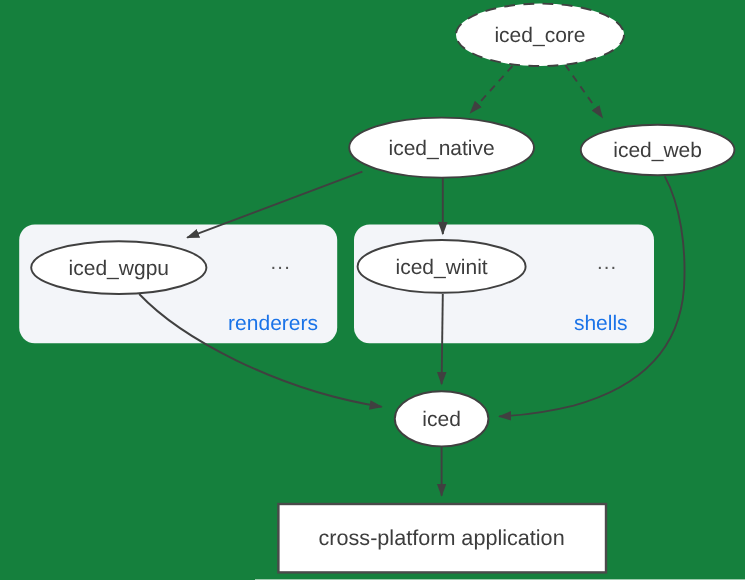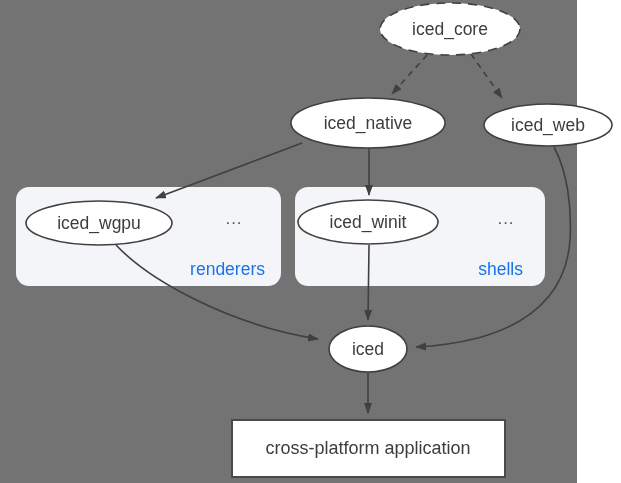--- a/index.html
+++ b/index.html
@@ -2,23 +2,23 @@
 <html><head>
 <meta charset="utf-8">
 <style>
   html, body {
     margin: 0;
     padding: 0;
     background: #ffffff;
   }
   .canvas-wrap {
     position: relative;
-    width: 577px;
+    width: 621px;
     height: 483px;
-    background: #737373;
+    background: #15803d;
     font-family: "Liberation Sans", sans-serif;
   }
   svg { display: block; }
   .edge {
     fill: none;
     stroke: #404040;
     stroke-width: 1.6;
   }
   .edge.dashed { stroke-dasharray: 6 5; }
   .node-ellipse {

